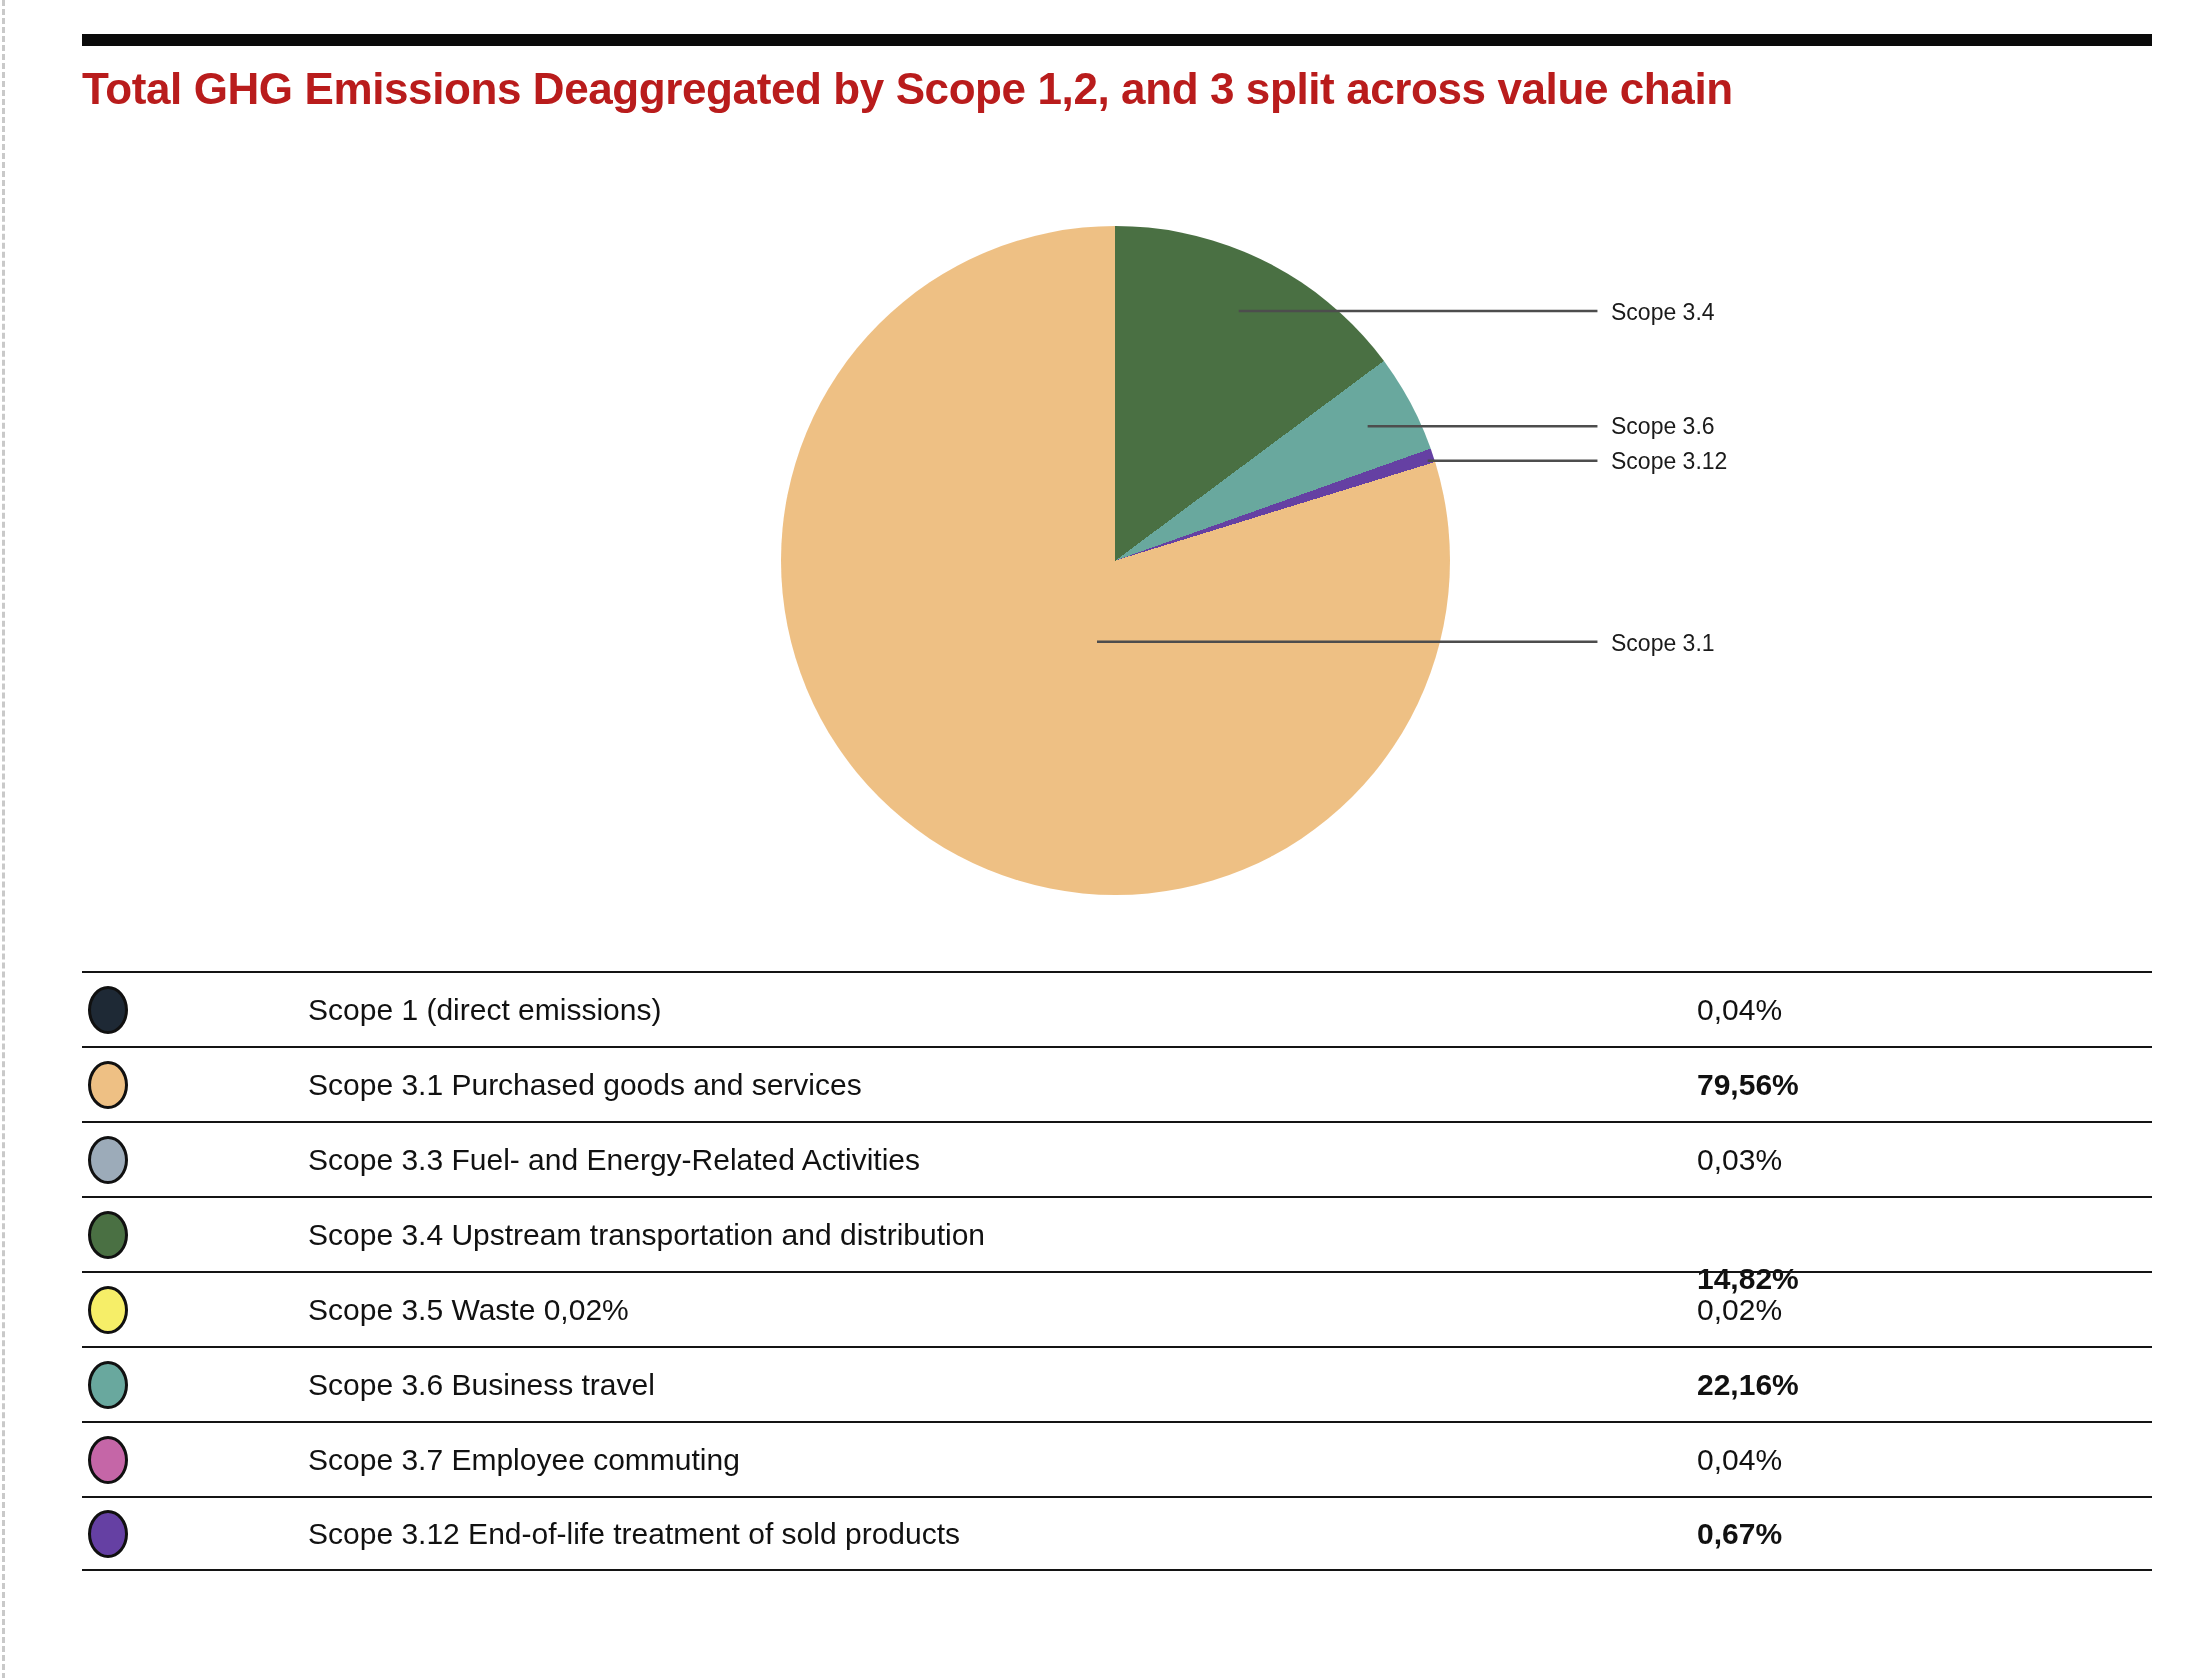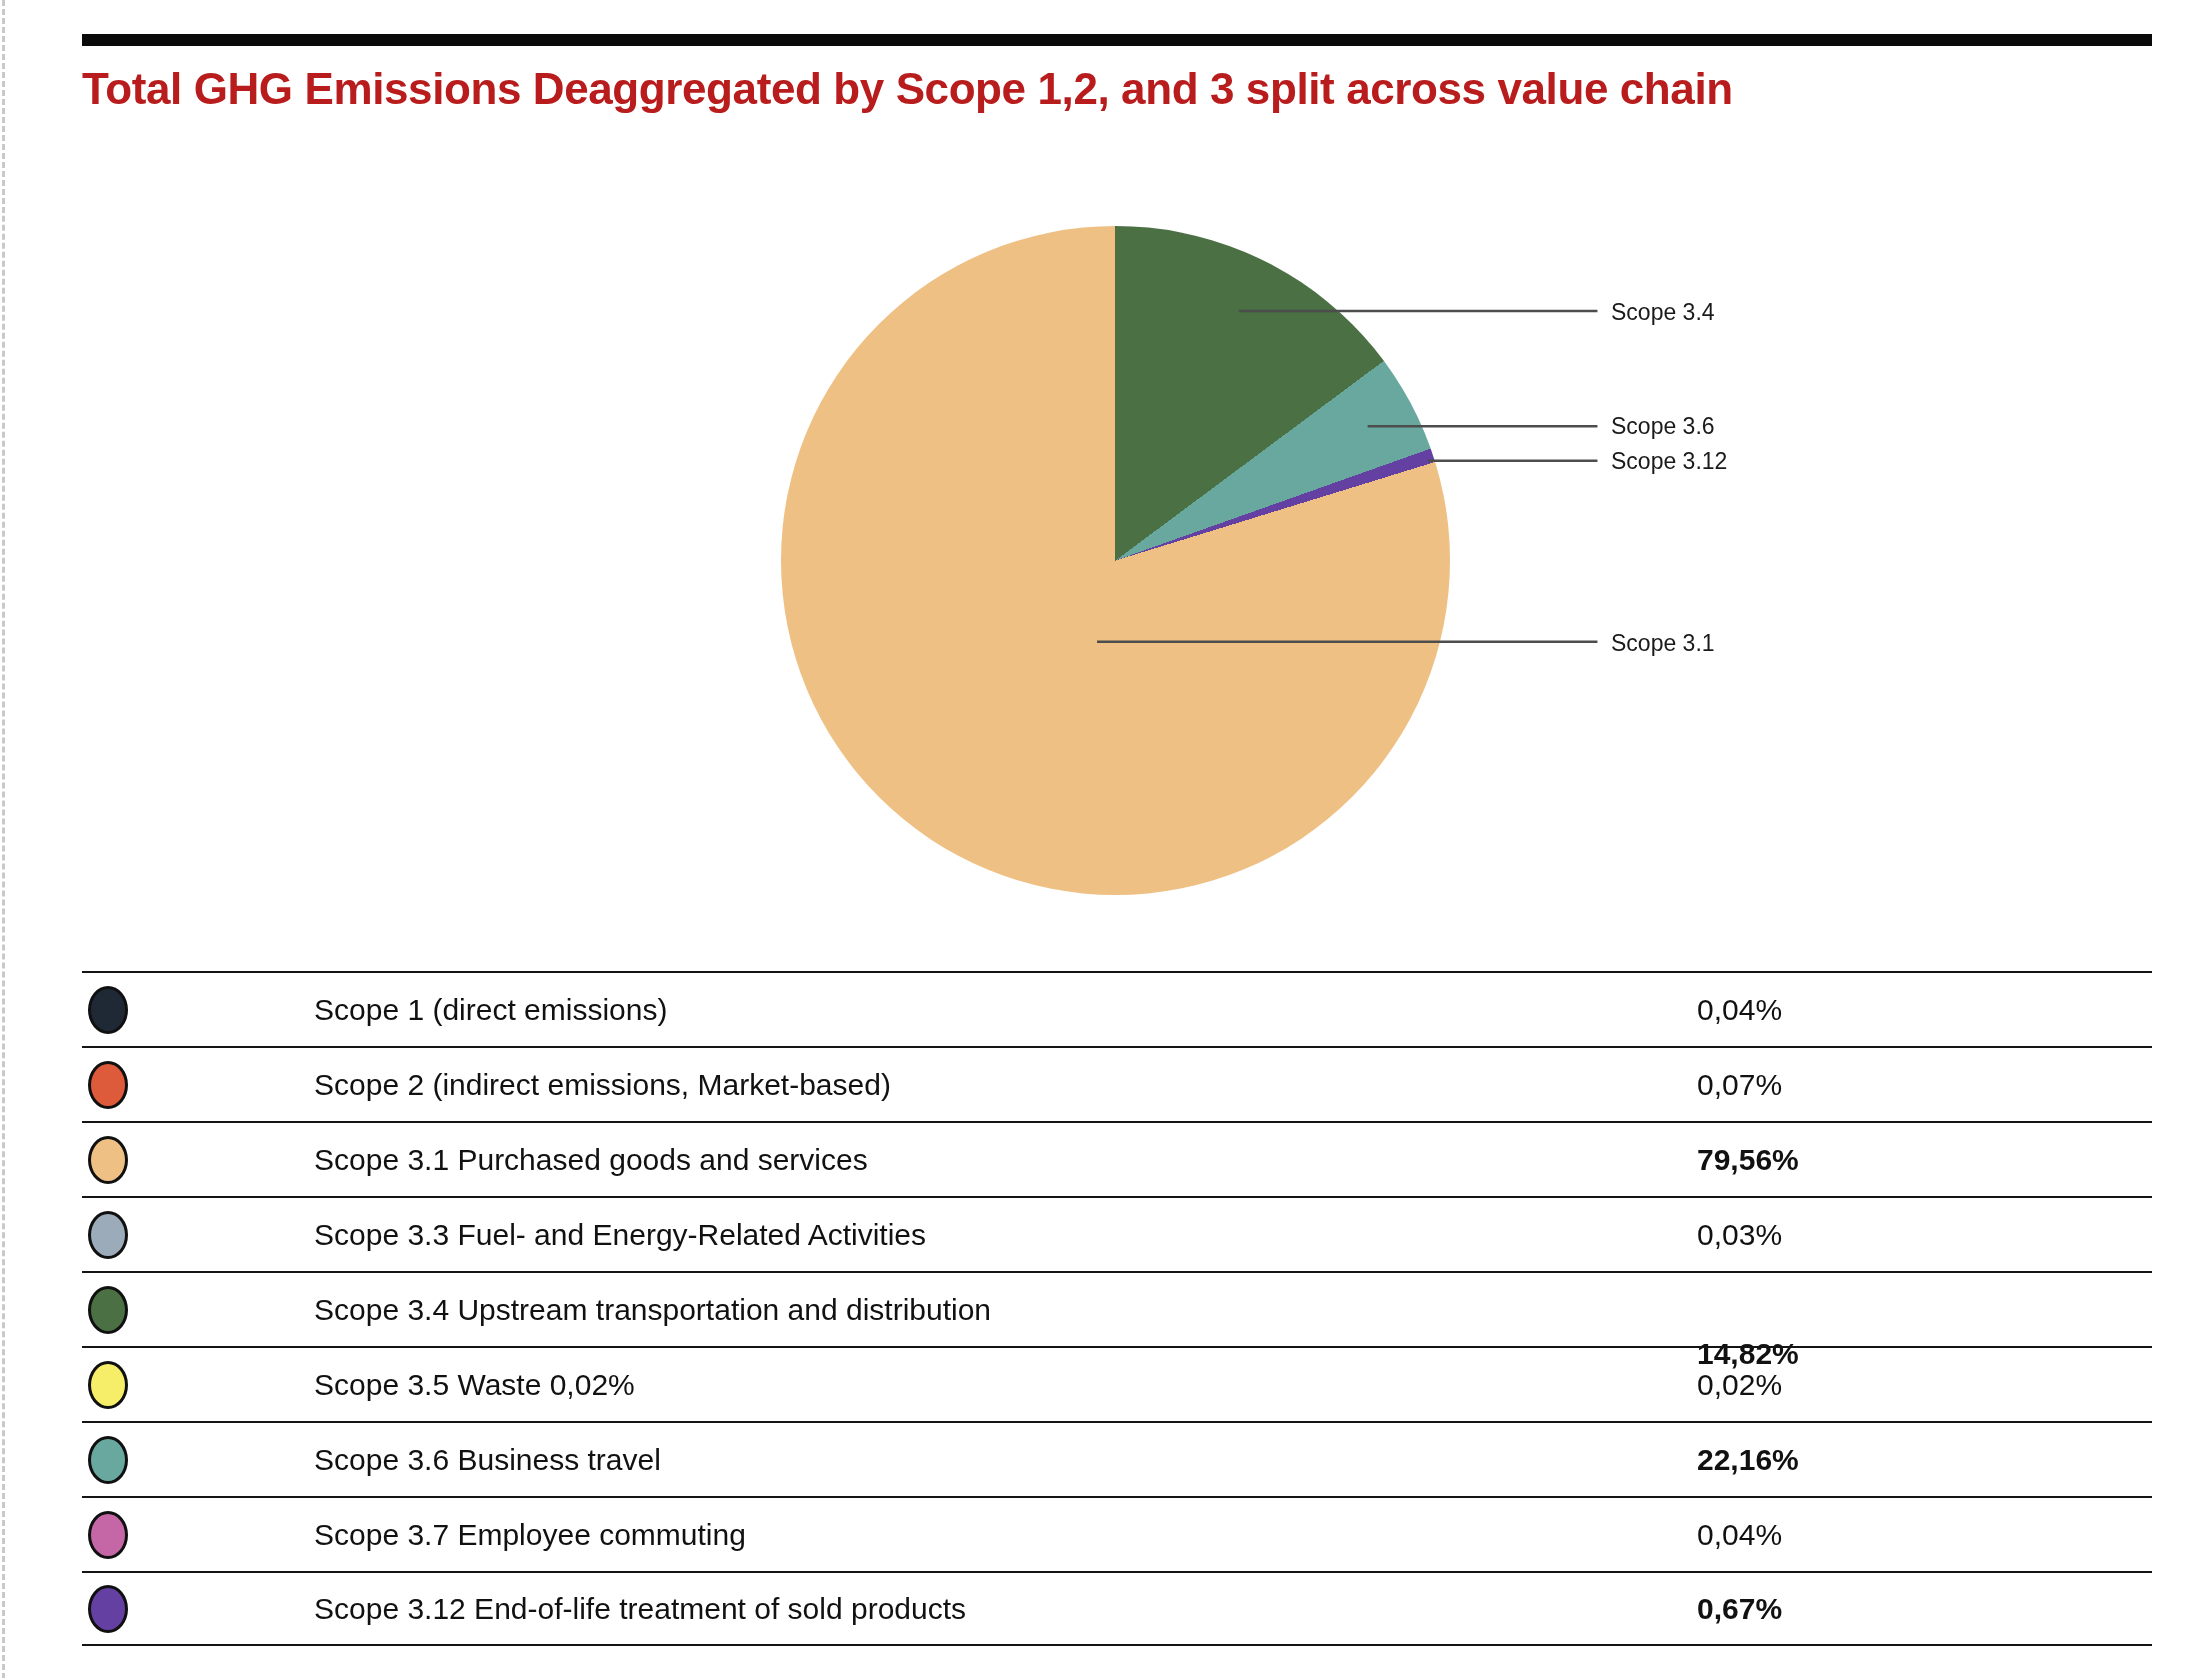--- a/index.html
+++ b/index.html
@@ -45,21 +45,21 @@
     display:flex;align-items:center;
   }
   .trow:last-child{border-bottom:2.4px solid #141414;}
   .dot{
     position:absolute;left:6.4px;top:50%;transform:translateY(-50%);
     width:40px;height:48px;border-radius:50%;
     border:3.2px solid #101010;box-sizing:border-box;
     background:#888;
   }
   .tlabel{
-    position:absolute;left:232px;top:50%;transform:translateY(-50%);
+    position:absolute;left:226px;top:50%;transform:translateY(-50%);
     font-size:30px;white-space:nowrap;
   }
   .tvalue{
     position:absolute;left:1615px;top:50%;transform:translateY(-50%);
     font-size:30px;white-space:nowrap;
   }
 </style>
 </head>
 <body>
 
@@ -81,25 +81,20 @@
 <div class="callout" style="left:1611px;top:312px">Scope 3.4</div>
 <div class="callout" style="left:1611px;top:426px">Scope 3.6</div>
 <div class="callout" style="left:1611px;top:461px">Scope 3.12</div>
 <div class="callout" style="left:1611px;top:643px">Scope 3.1</div>
 
 <div class="legend-table">
   <div class="trow">
     <span class="dot" style="background-color: rgb(30, 41, 53);"></span>
     <span class="tlabel">Scope 1 (direct emissions)</span>
     <span class="tvalue">0,04%</span>
-  </div>
-  <div class="trow">
-    <span class="dot" style="background-color: rgb(221, 91, 59);"></span>
-    <span class="tlabel">Scope 2 (indirect emissions, Market-based)</span>
-    <span class="tvalue">0,07%</span>
   </div>
   <div class="trow">
     <span class="dot" style="background-color: rgb(238, 192, 132);"></span>
     <span class="tlabel">Scope 3.1 Purchased goods and services</span>
     <span class="tvalue" style="font-weight: 700;">79,56%</span>
   </div>
   <div class="trow">
     <span class="dot" style="background-color: rgb(156, 171, 185);"></span>
     <span class="tlabel">Scope 3.3 Fuel- and Energy-Related Activities</span>
     <span class="tvalue">0,03%</span>

